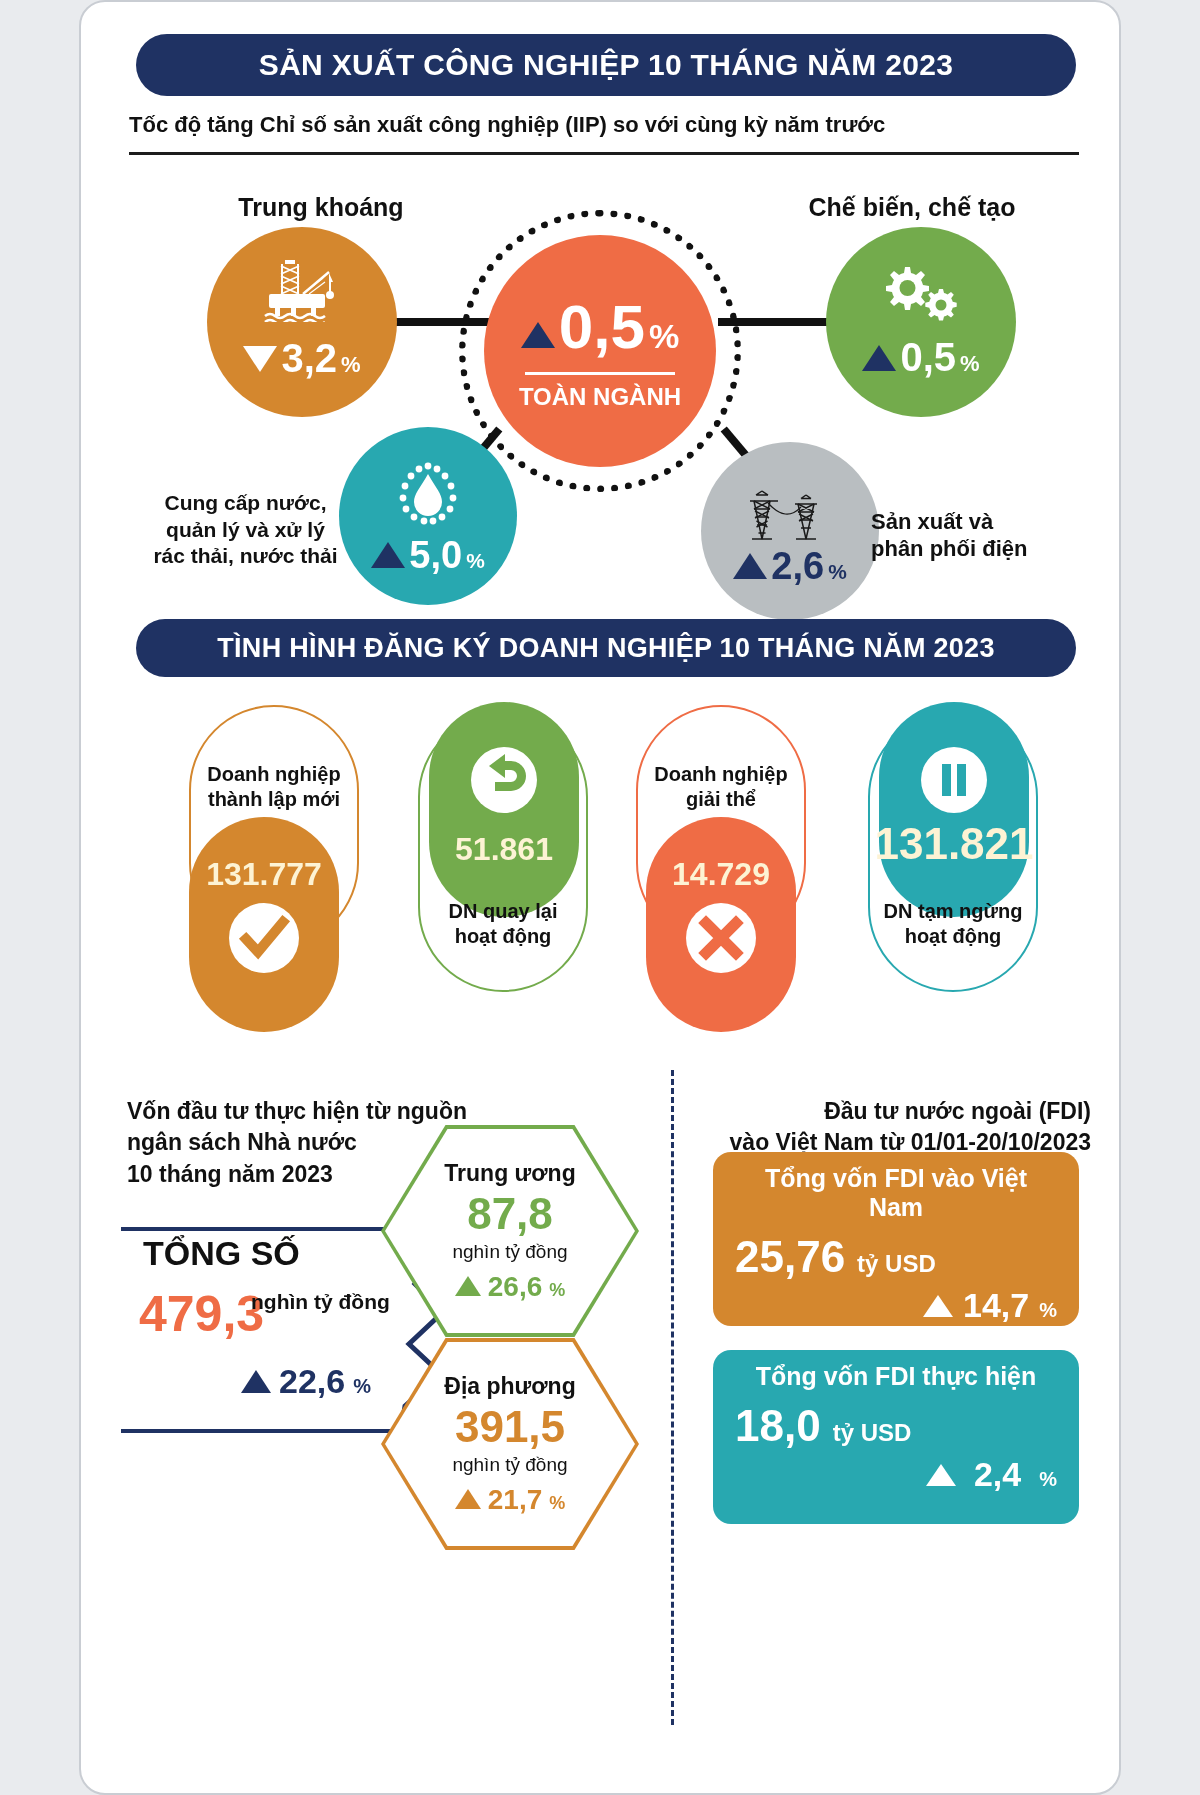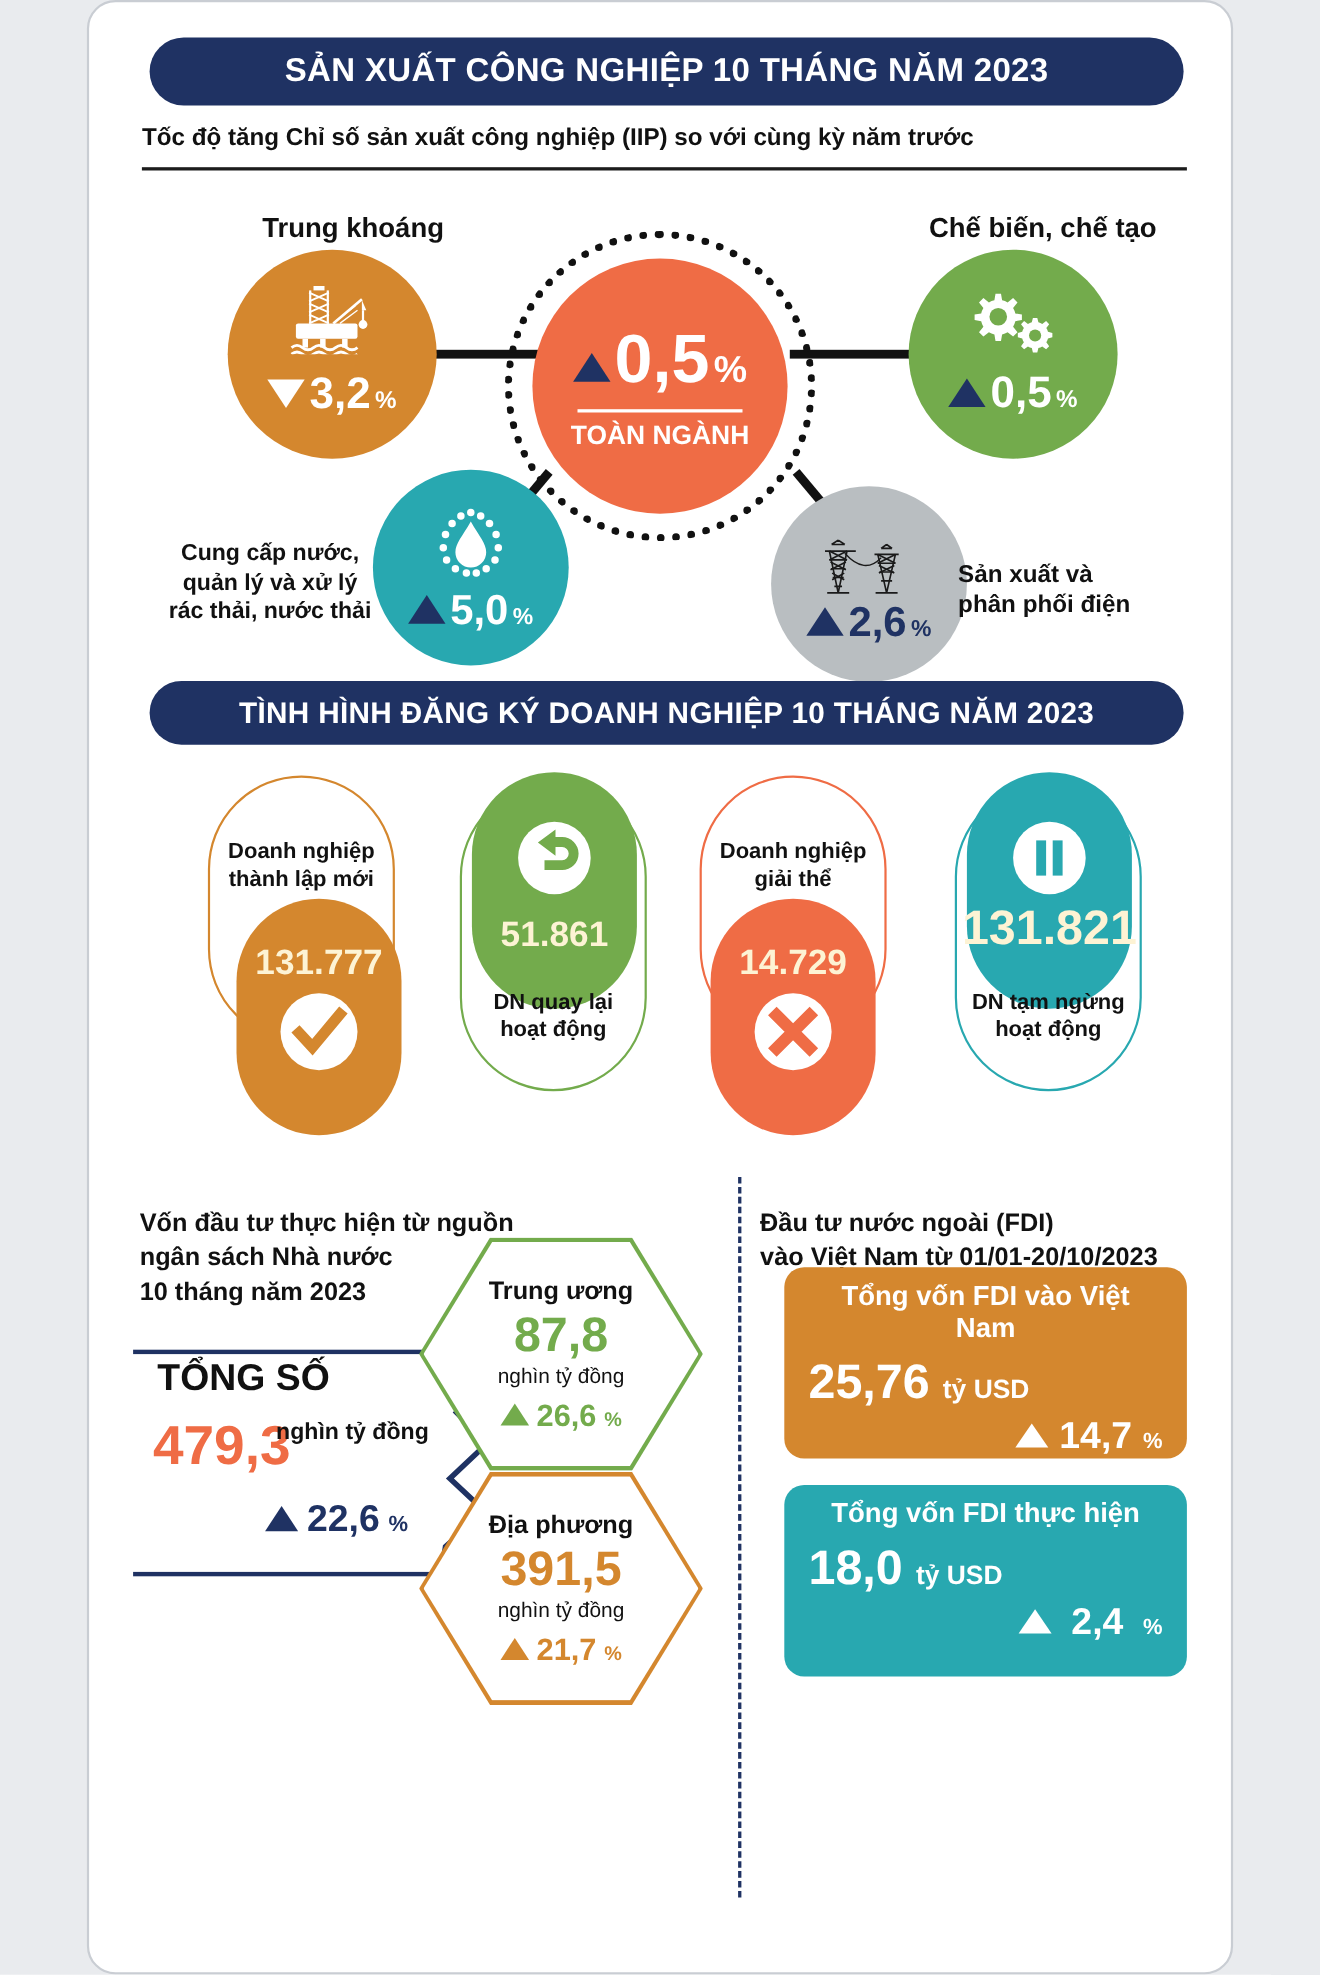--- a/index.html
+++ b/index.html
@@ -160,21 +160,21 @@
   <div class="circle" style="left:403px; top:233px; width:232px; height:232px; background:#ef6c45;">
     <div class="circ-val" style="font-size:62px;">
       <span class="tri-up" style="border-bottom-color:#1f3263;"></span>
       <span>0,5</span>
       <span class="pct-sm">%</span>
     </div>
     <div style="width:150px; height:3px; background:#fff; margin:10px 0 8px;"></div>
     <div style="color:#fff; font-weight:bold; font-size:24px;">TOÀN NGÀNH</div>
   </div>
 
-  <div class="circ-label" style="left:722px; top:190px; width:290px; font-size:25px;text-align:center;">
+  <div class="circ-label" style="left:686px; top:190px; width:290px; font-size:25px;text-align:center;">
     <span>Chế biến, chế tạo</span>
   </div>
   <div class="circle" style="left:745px; top:225px; width:190px; height:190px; background:#73ab4c;">
     <svg width="92" height="60" viewBox="0 0 92 60" style="margin-top:-2px;">
       <g fill="#ffffff">
         <path d="M30 4 l5 0 1 6 a16 16 0 0 1 5 2 l5-4 4 4 -4 5 a16 16 0 0 1 2 5 l6 1 0 5 -6 1 a16 16 0 0 1-2 5 l4 5 -4 4 -5-4 a16 16 0 0 1-5 2 l-1 6 -5 0 -1-6 a16 16 0 0 1-5-2 l-5 4 -4-4 4-5 a16 16 0 0 1-2-5 l-6-1 0-5 6-1 a16 16 0 0 1 2-5 l-4-5 4-4 5 4 a16 16 0 0 1 5-2 Z"></path>
         <circle cx="32.5" cy="25" r="8" fill="#73ab4c"></circle>
         <path d="M64 26 l4 0 1 4 a11 11 0 0 1 3.5 1.5 l3.5-2.6 2.8 2.8 -2.6 3.5 a11 11 0 0 1 1.5 3.5 l4 1 0 4 -4 1 a11 11 0 0 1-1.5 3.5 l2.6 3.5 -2.8 2.8 -3.5-2.6 a11 11 0 0 1-3.5 1.5 l-1 4 -4 0 -1-4 a11 11 0 0 1-3.5-1.5 l-3.5 2.6 -2.8-2.8 2.6-3.5 a11 11 0 0 1-1.5-3.5 l-4-1 0-4 4-1 a11 11 0 0 1 1.5-3.5 l-2.6-3.5 2.8-2.8 3.5 2.6 a11 11 0 0 1 3.5-1.5 Z"></path>
         <circle cx="66" cy="42" r="5.5" fill="#73ab4c"></circle>
       </g>
@@ -250,21 +250,21 @@
 
   <div class="banner" style="left:55px; top:617px; width:940px; height:58px; border-radius:30px; font-size:27px;">
     <span>TÌNH HÌNH ĐĂNG KÝ DOANH NGHIỆP 10 THÁNG NĂM 2023</span>
   </div>
 
   <div class="cap-outline" style="left:108px; top:703px; width:170px; height:243px; border-color:#d4872e;"></div>
   <div class="cap-text" style="left:105px; top:735px; width:176px; font-size:20px; white-space:pre-line;">
     <span>Doanh nghiệp
 thành lập mới</span>
   </div>
-  <div class="cap-fill" style="left:134px; top:815px; width:150px; height:215px; background:#d4872e; border-radius:75px 75px 75px 75px;">
+  <div class="cap-fill" style="left:108px; top:815px; width:150px; height:215px; background:#d4872e; border-radius:75px 75px 75px 75px;">
     <div class="cap-num" style="font-size:32px; margin-top:-18px;">131.777</div>
     <svg width="74" height="74" viewBox="0 0 74 74" style="margin-top:8px;">
       <circle cx="37" cy="37" r="35" fill="#ffffff"></circle>
       <path d="M19 38 l12 13 l25 -30" stroke="#d4872e" stroke-width="10" fill="none" stroke-linecap="square"></path>
     </svg>
   </div>
 
   <div class="cap-outline" style="left:337px; top:710px; width:170px; height:280px; border-color:#73ab4c;"></div>
   <div class="cap-fill" style="left:348px; top:700px; width:150px; height:215px; background:#73ab4c; border-radius:75px 75px 75px 75px;">
     <svg width="70" height="70" viewBox="0 0 70 70" style="margin-top:-6px;">
@@ -348,21 +348,21 @@
     <div style="font-size:23px; font-weight:bold; color:#111;">Địa phương</div>
     <div style="font-size:44px; font-weight:bold; color:#d4872e; margin-top:2px;">391,5</div>
     <div style="font-size:19px; color:#111; margin-top:2px;">nghìn tỷ đồng</div>
     <div style="display:flex; align-items:baseline; gap:7px; color:#d4872e; font-weight:bold; font-size:28px; margin-top:8px;">
       <span class="tri-up" style="border-left-width:13px; border-right-width:13px; border-bottom-width:20px; border-bottom-color:#d4872e;"></span>
       <span>21,7</span>
       <span style="font-size:18px;">%</span>
     </div>
   </div>
 
-  <div style="position:absolute; left:610px; top:1062px; width:400px; font-size:23px; font-weight:bold; line-height:1.38; white-space:pre-line; text-align:left; color:#111;">
+  <div style="position:absolute; left:610px; top:1062px; width:400px; font-size:23px; font-weight:bold; line-height:1.38; white-space:pre-line; text-align:right; color:#111;">
     <span>Đầu tư nước ngoài (FDI)
 vào Việt Nam từ 01/01-20/10/2023</span>
   </div>
 
   <div class="fdi-box" style="left:632px; top:1150px; width:366px; height:174px; background:#d4872e;">
     <div class="fdi-title" style="font-size:25px;">Tổng vốn FDI vào Việt Nam</div>
     <div style="display:flex; align-items:baseline; gap:12px; margin-top:10px;">
       <span style="font-size:44px; font-weight:bold;">25,76</span>
       <span style="font-size:24px; font-weight:bold;">tỷ USD</span>
     </div>

